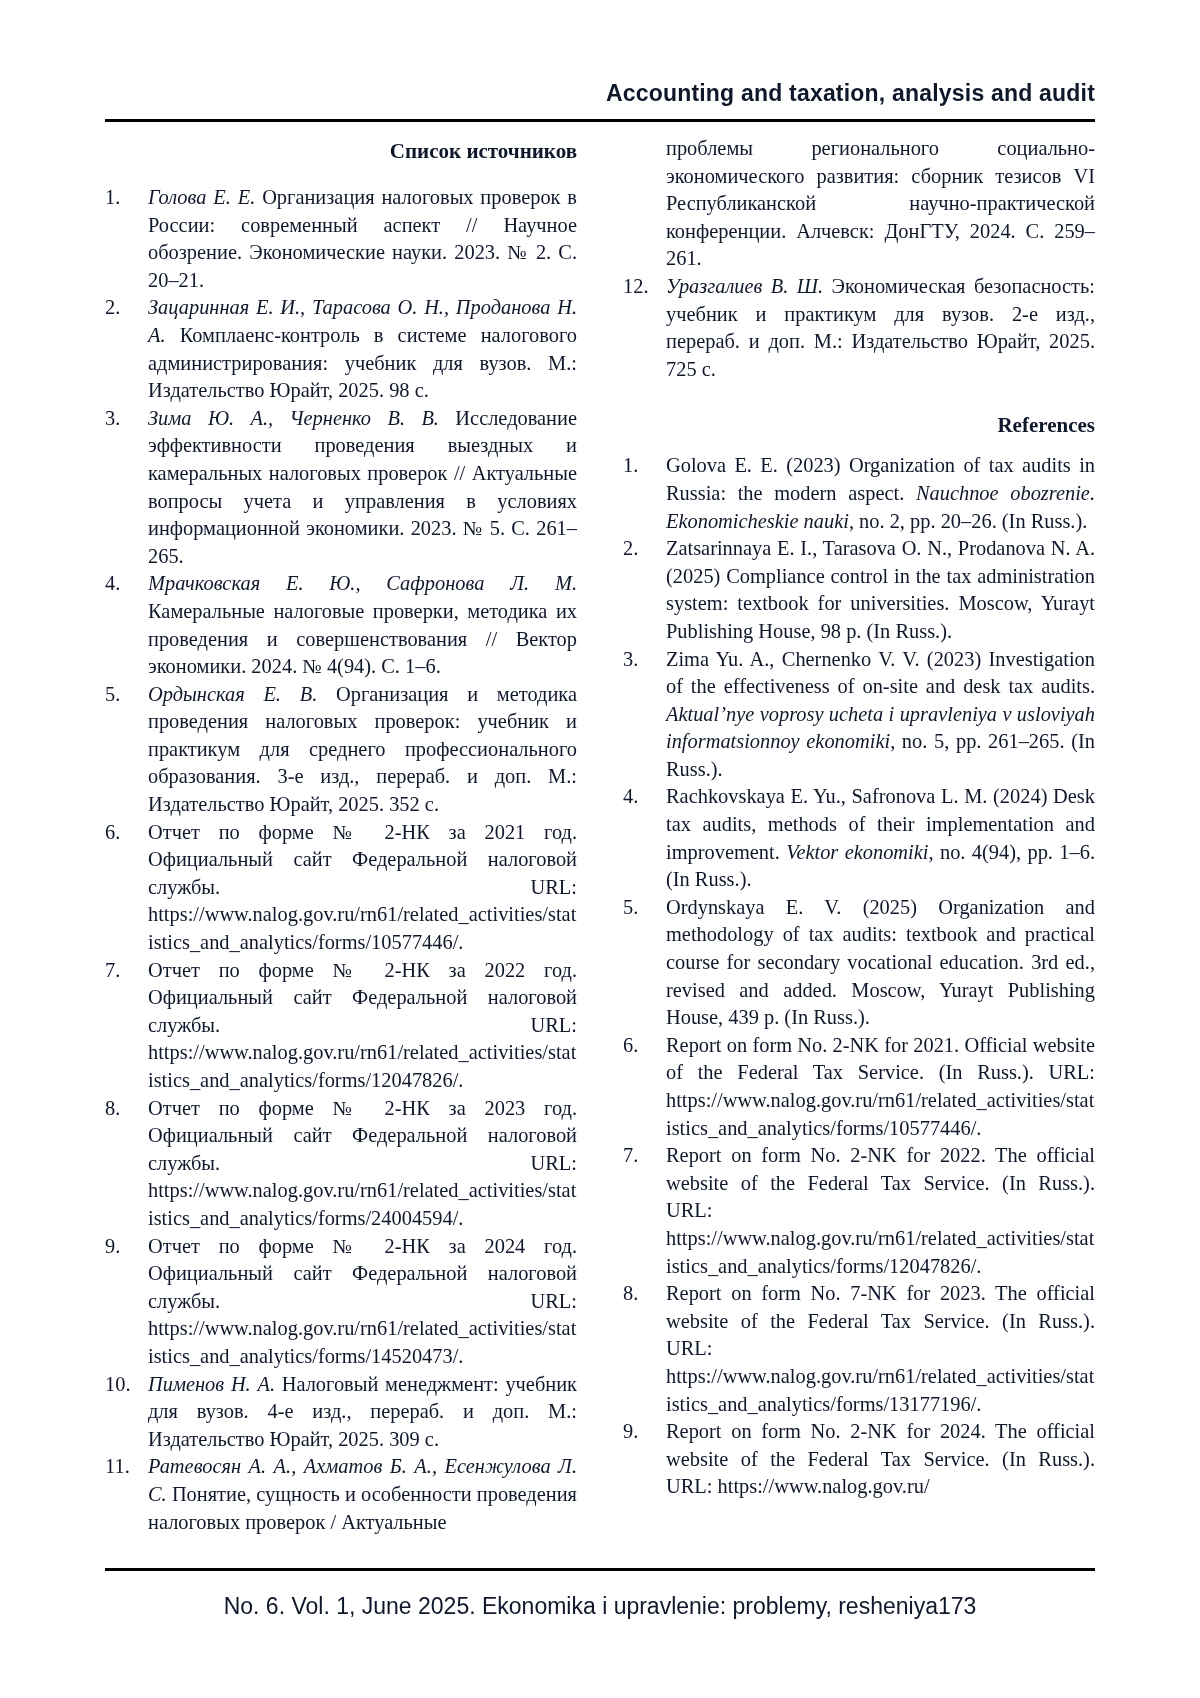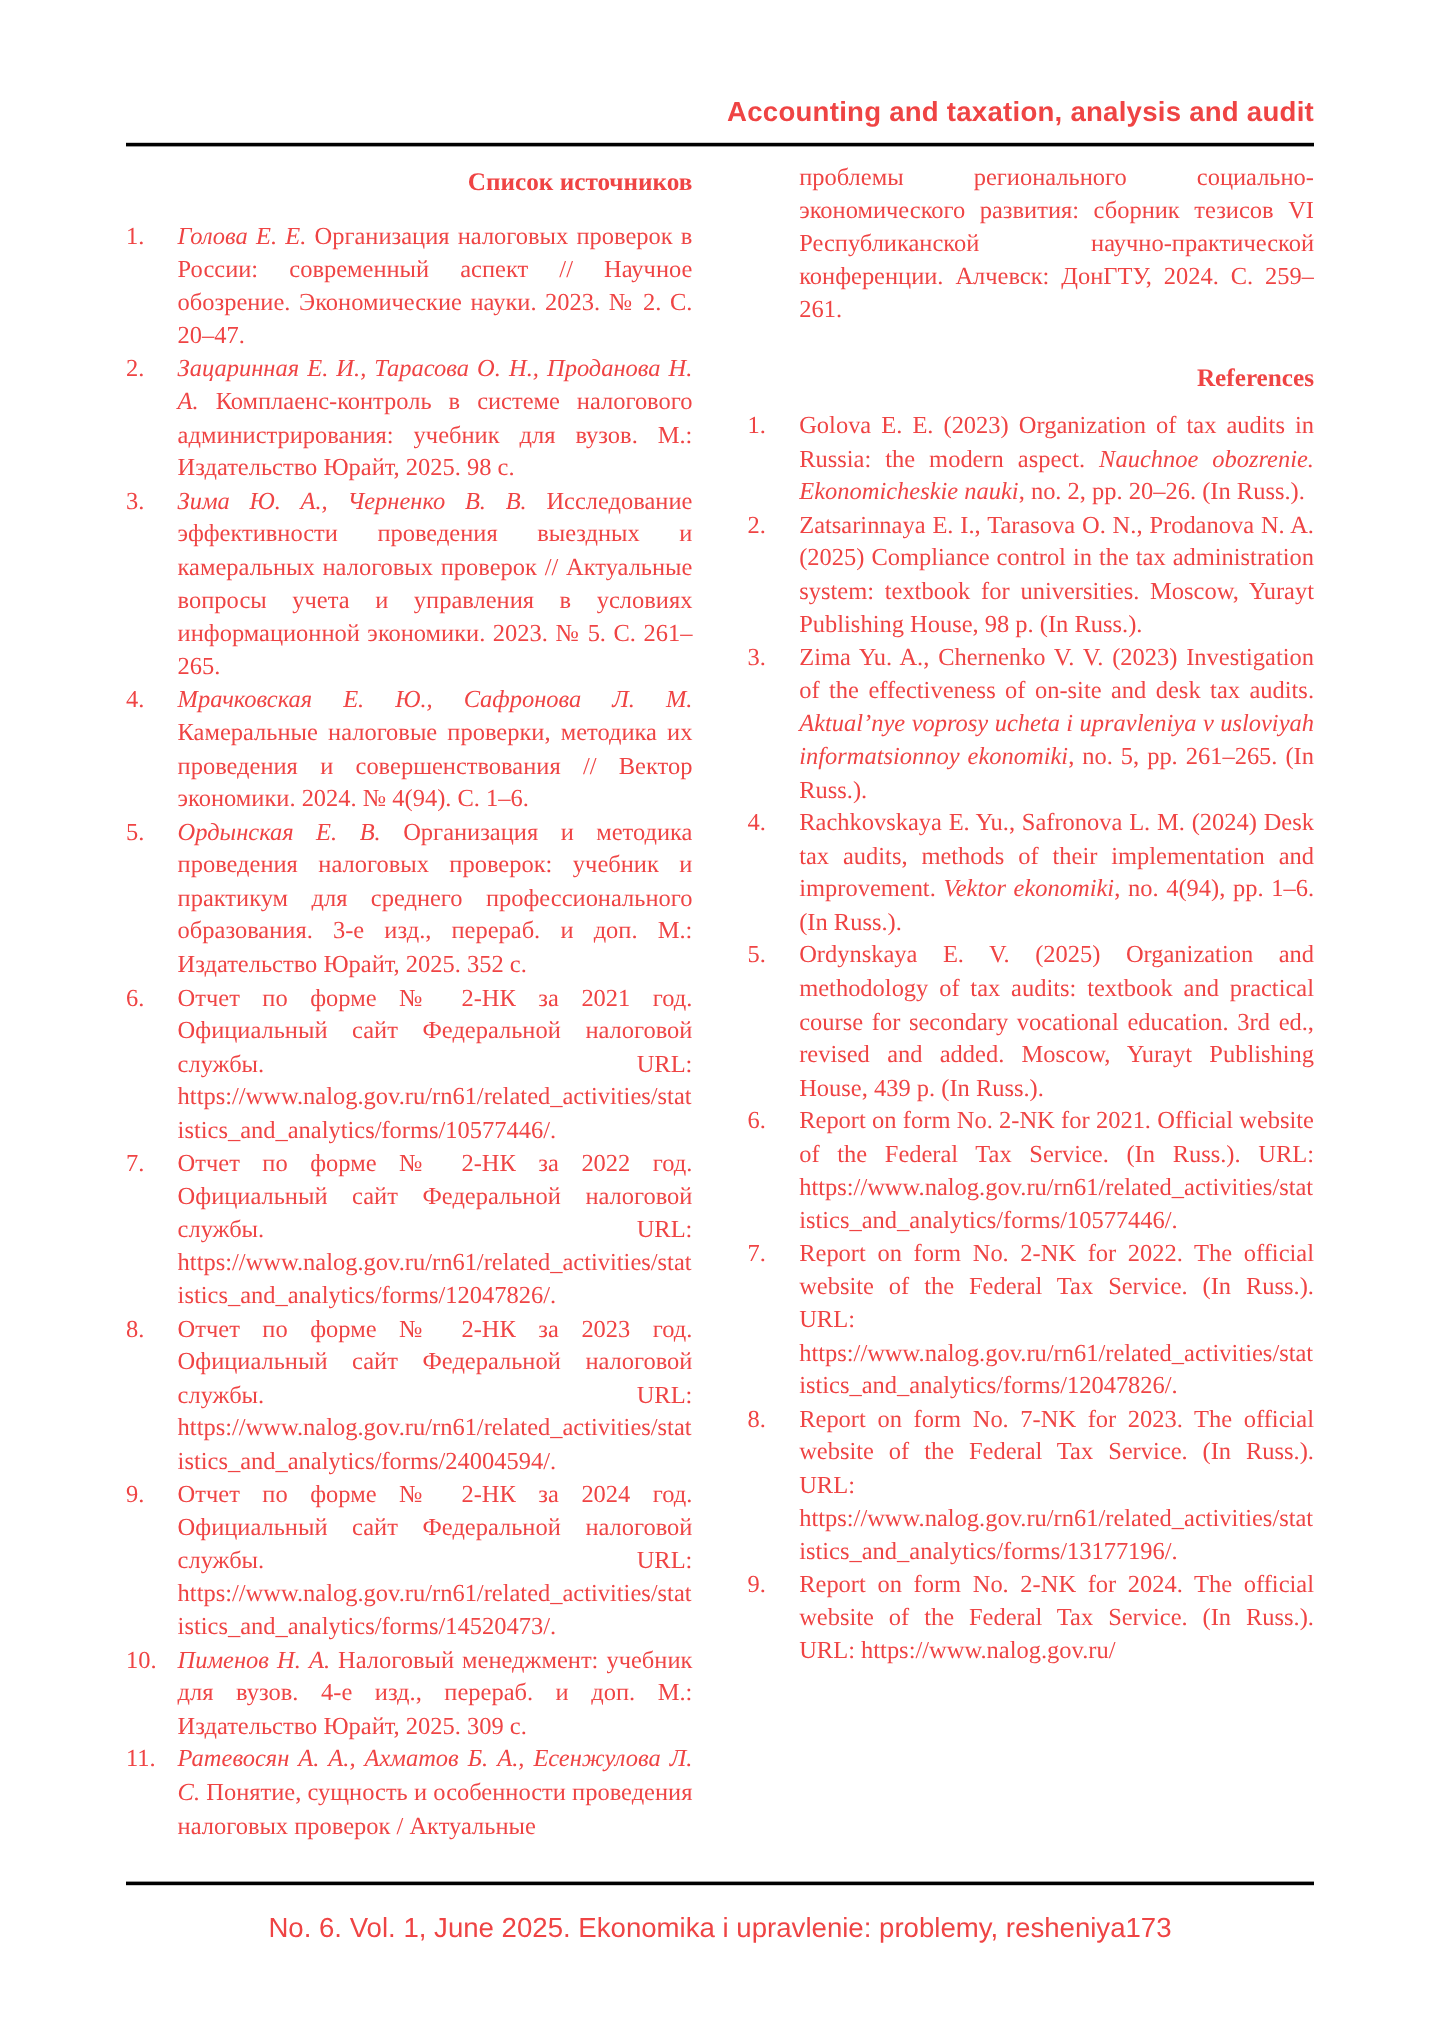--- a/index.html
+++ b/index.html
@@ -1,21 +1,21 @@
 <!DOCTYPE html>
 <html lang="ru"><head>
 <meta charset="utf-8">
 <style>
   html, body { margin: 0; padding: 0; background: #ffffff; }
   .page {
     position: relative;
     width: 1200px;
     height: 1698px;
     background: #ffffff;
-    color: #ef4444;
+    color: #0f172a;
     font-family: "Liberation Serif", serif;
     overflow: hidden;
   }
   .running-head {
     position: absolute;
     top: 80px; left: 105px; width: 990px;
     text-align: right;
     font-family: "Liberation Sans", sans-serif;
     font-weight: bold;
     font-size: 23px;
@@ -83,21 +83,21 @@
 
   <div class="head-rule"></div>
 
   <div class="columns">
 
     <section class="col">
       <h2 class="col-heading">Список источников</h2>
       <div>
           <div class="ref-item">
             <span class="ref-num">1.</span>
-            <div class="ref-body"><span class="it">Голова Е. Е.</span><span> Организация налоговых проверок в России: современный аспект // Научное обозрение. Экономические науки. 2023. № 2. С. 20–47.</span></div>
+            <div class="ref-body"><span class="it">Голова Е. Е.</span><span> Организация налоговых проверок в России: современный аспект // Научное обозрение. Экономические науки. 2023. № 2. С. 20–21.</span></div>
           </div>
           <div class="ref-item">
             <span class="ref-num">2.</span>
             <div class="ref-body"><span class="it">Зацаринная Е. И., Тарасова О. Н., Проданова Н. А.</span><span> Комплаенс-контроль в системе налогового администрирования: учебник для вузов. М.: Издательство Юрайт, 2025. 98 с.</span></div>
           </div>
           <div class="ref-item">
             <span class="ref-num">3.</span>
             <div class="ref-body"><span class="it">Зима Ю. А., Черненко В. В.</span><span> Исследование эффективности проведения выездных и камеральных налоговых проверок // Актуальные вопросы учета и управления в условиях информационной экономики. 2023. № 5. С. 261–265.</span></div>
           </div>
           <div class="ref-item">
@@ -133,20 +133,24 @@
             <div class="ref-body"><span class="it">Ратевосян А. А., Ахматов Б. А., Есенжулова Л. С.</span><span> Понятие, сущность и особенности проведения налоговых проверок / Актуальные</span></div>
           </div>
         </div>
     </section>
 
     <section class="col">
       <div>
           <div class="ref-item">
             <span class="ref-num"></span>
             <div class="ref-body"><span>проблемы регионального социально-экономического развития: сборник тезисов VI Республиканской научно-практической конференции. Алчевск: ДонГТУ, 2024. С. 259–261.</span></div>
+          </div>
+          <div class="ref-item">
+            <span class="ref-num">12.</span>
+            <div class="ref-body"><span class="it">Уразгалиев В. Ш.</span><span> Экономическая безопасность: учебник и практикум для вузов. 2-е изд., перераб. и доп. М.: Издательство Юрайт, 2025. 725 с.</span></div>
           </div>
         </div>
       <h2 class="col-heading refs-heading">References</h2>
       <div>
           <div class="ref-item">
             <span class="ref-num">1.</span>
             <div class="ref-body"><span>Golova E. E. (2023) Organization of tax audits in Russia: the modern aspect. </span><span class="it">Nauchnoe obozrenie. Ekonomicheskie nauki</span><span>, no. 2, pp. 20–26. (In Russ.).</span></div>
           </div>
           <div class="ref-item">
             <span class="ref-num">2.</span>

